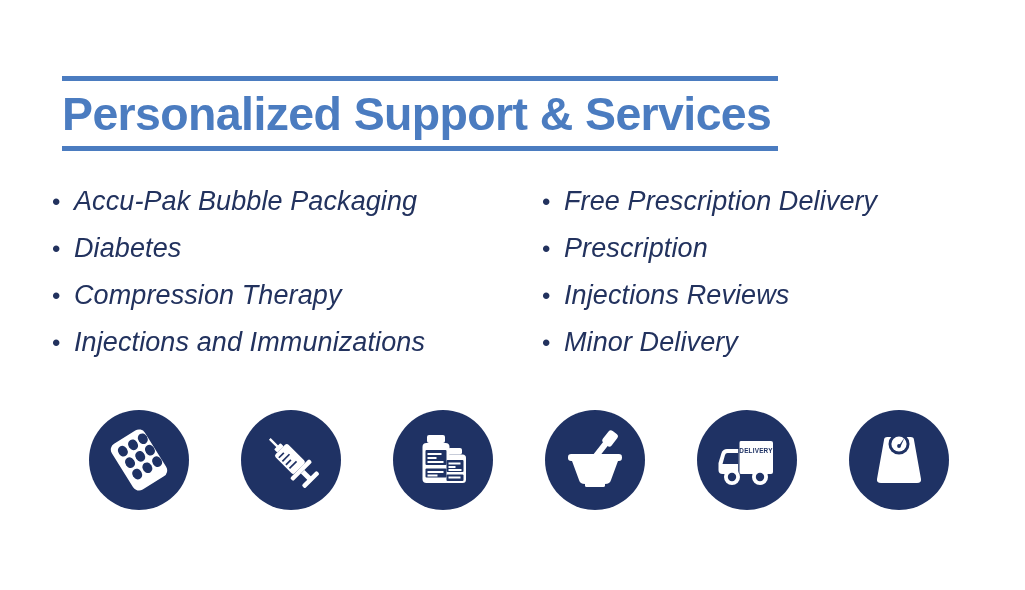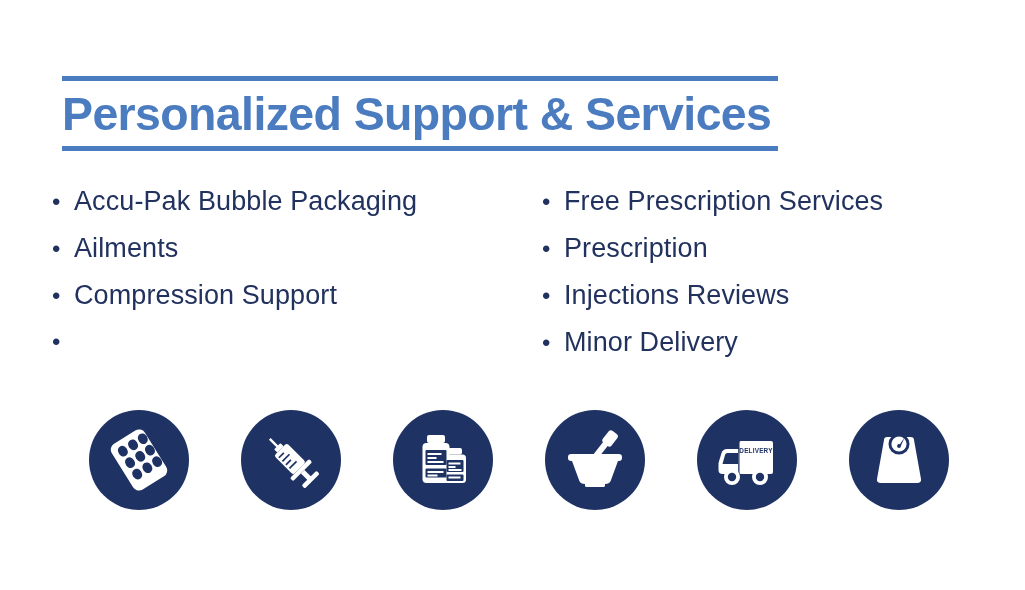--- a/index.html
+++ b/index.html
@@ -75,21 +75,21 @@
     letter-spacing: 0.1px;
     white-space: nowrap;
   }
   .bullet {
     width: 22px;
     flex: 0 0 22px;
     color: #22325e;
     font-size: 24px;
     line-height: 46px;
   }
-  .item-label { display: inline-block; }
+  .item-label { display: inline-block; font-style: italic; }
 
   
   .icon-row {
     position: absolute;
     left: 89px;
     top: 410px;
     width: 860px;
     height: 100px;
   }
   .icon-circle {
@@ -124,35 +124,36 @@
 
   <div class="lists">
 
     <ul class="list-col col-left">
       <li>
         <span class="bullet">•</span>
         <span class="item-label">Accu-Pak Bubble Packaging</span>
       </li>
       <li>
         <span class="bullet">•</span>
-        <span class="item-label">Ailments</span>
-      </li>
-      <li>
-        <span class="bullet">•</span>
-        <span class="item-label">Compression Support</span>
-      </li>
-      <li>
-        <span class="bullet">•</span>
+        <span class="item-label">Diabetes</span>
+      </li>
+      <li>
+        <span class="bullet">•</span>
+        <span class="item-label">Compression Therapy</span>
+      </li>
+      <li>
+        <span class="bullet">•</span>
+        <span class="item-label">Injections and Immunizations</span>
       </li>
     </ul>
 
     <ul class="list-col col-right">
       <li>
         <span class="bullet">•</span>
-        <span class="item-label">Free Prescription Services</span>
+        <span class="item-label">Free Prescription Delivery</span>
       </li>
       <li>
         <span class="bullet">•</span>
         <span class="item-label">Prescription</span>
       </li>
       <li>
         <span class="bullet">•</span>
         <span class="item-label">Injections Reviews</span>
       </li>
       <li>

